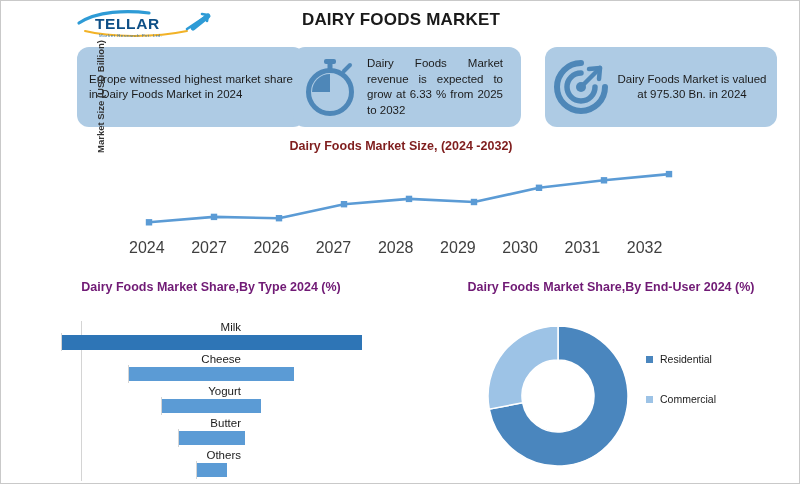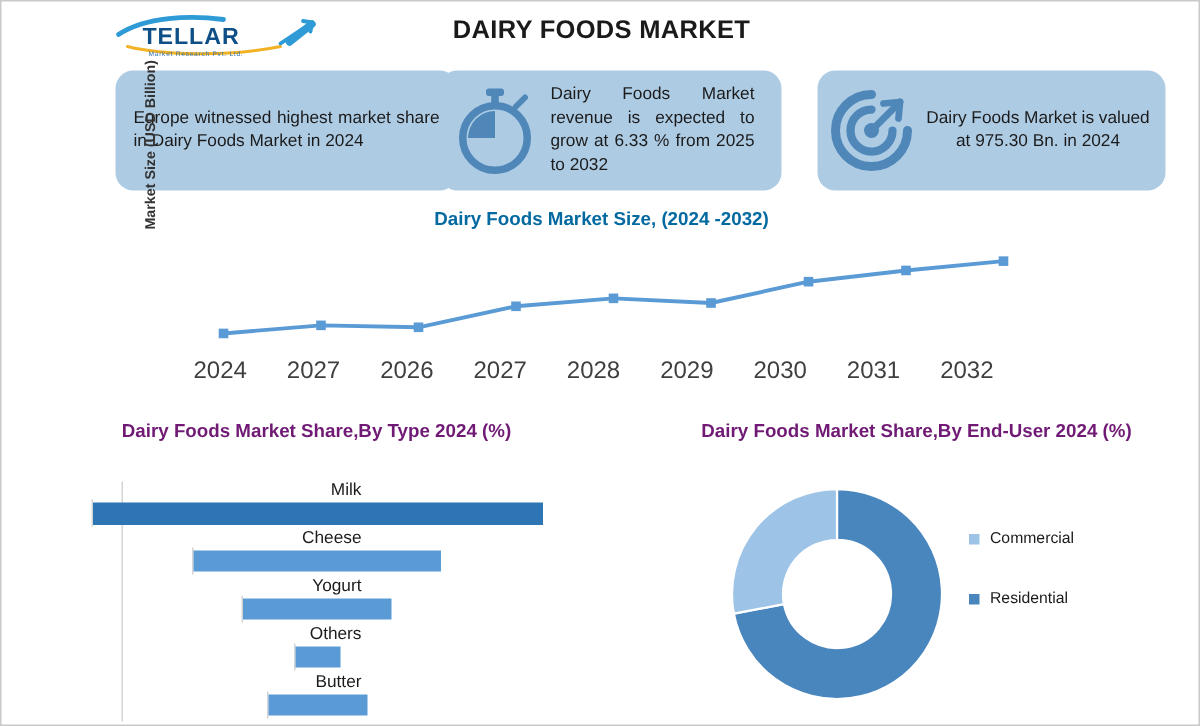--- a/index.html
+++ b/index.html
@@ -41,21 +41,21 @@
   .ibox.b2 .txt{width:136px;}
   .ibox.b3 .txt{width:150px;text-align:center;}
   .ico{flex:0 0 auto;display:flex;align-items:center;justify-content:center;}
   .ibox.b2 .ico{width:74px;}
   .ibox.b3 .ico{width:72px;}
 
   
   .linechart{position:absolute;left:0;top:134px;width:800px;height:138px;}
   .lc-title{
     width:800px;text-align:center;font-size:12.5px;font-weight:bold;
-    color:#0369a1;padding-top:4px;
+    color:#7f1d1d;padding-top:4px;
   }
   .lc-ylabel{
     position:absolute;left:94px;top:152px;width:16px;
     font-size:9.5px;font-weight:bold;color:#333;line-height:11px;
     transform:rotate(-90deg);transform-origin:left top;
     white-space:nowrap;
   }
   .lc-plot{position:absolute;left:128px;top:24px;width:560px;height:78px;}
   .lc-plot svg{display:block;}
   .lc-xaxis{
@@ -197,47 +197,47 @@
             <div class="bar-fill" style="width: 165px;"></div>
           </div>
         </div>
         <div class="bar-row">
           <div class="bar-cat">Yogurt</div>
           <div class="bar-track">
             <div class="bar-fill" style="width: 99px;"></div>
           </div>
         </div>
         <div class="bar-row">
+          <div class="bar-cat">Butter</div>
+          <div class="bar-track">
+            <div class="bar-fill" style="width: 66px;"></div>
+          </div>
+        </div>
+        <div class="bar-row">
           <div class="bar-cat">Others</div>
           <div class="bar-track">
             <div class="bar-fill" style="width: 30px;"></div>
-          </div>
-        </div>
-        <div class="bar-row">
-          <div class="bar-cat">Butter</div>
-          <div class="bar-track">
-            <div class="bar-fill" style="width: 66px;"></div>
           </div>
         </div>
       </div>
   </div>
 
   <div class="donut-section">
     <div class="sub-title">Dairy Foods Market Share,By End-User 2024 (%)</div>
     <div class="donut-wrap">
       <svg id="donut-svg" width="150" height="150" viewBox="0 0 150 150" xmlns="http://www.w3.org/2000/svg">
           <path d="M 75 5 A 70 70 0 1 1 6.239892448991796 88.11669202100072 L 39.63765897376721 81.74572732508608 A 36 36 0 1 0 75 39 Z" fill="#4A86BE" stroke="#ffffff" stroke-width="1.5"></path>
           <path d="M 6.239892448991796 88.11669202100072 A 70 70 0 0 1 74.99999999999999 5 L 75 39 A 36 36 0 0 0 39.63765897376721 81.74572732508608 Z" fill="#9DC3E6" stroke="#ffffff" stroke-width="1.5"></path>
         </svg>
     </div>
     <div class="legend" id="donut-legend">
         <div class="legend-item">
+          <span class="legend-swatch" style="background: rgb(74, 134, 190);"></span>
+          <span class="legend-label">Residential</span>
+        </div>
+        <div class="legend-item">
           <span class="legend-swatch" style="background: rgb(157, 195, 230);"></span>
           <span class="legend-label">Commercial</span>
         </div>
-        <div class="legend-item">
-          <span class="legend-swatch" style="background: rgb(74, 134, 190);"></span>
-          <span class="legend-label">Residential</span>
-        </div>
       </div>
   </div>
 
 </div>
 
 </body></html>

